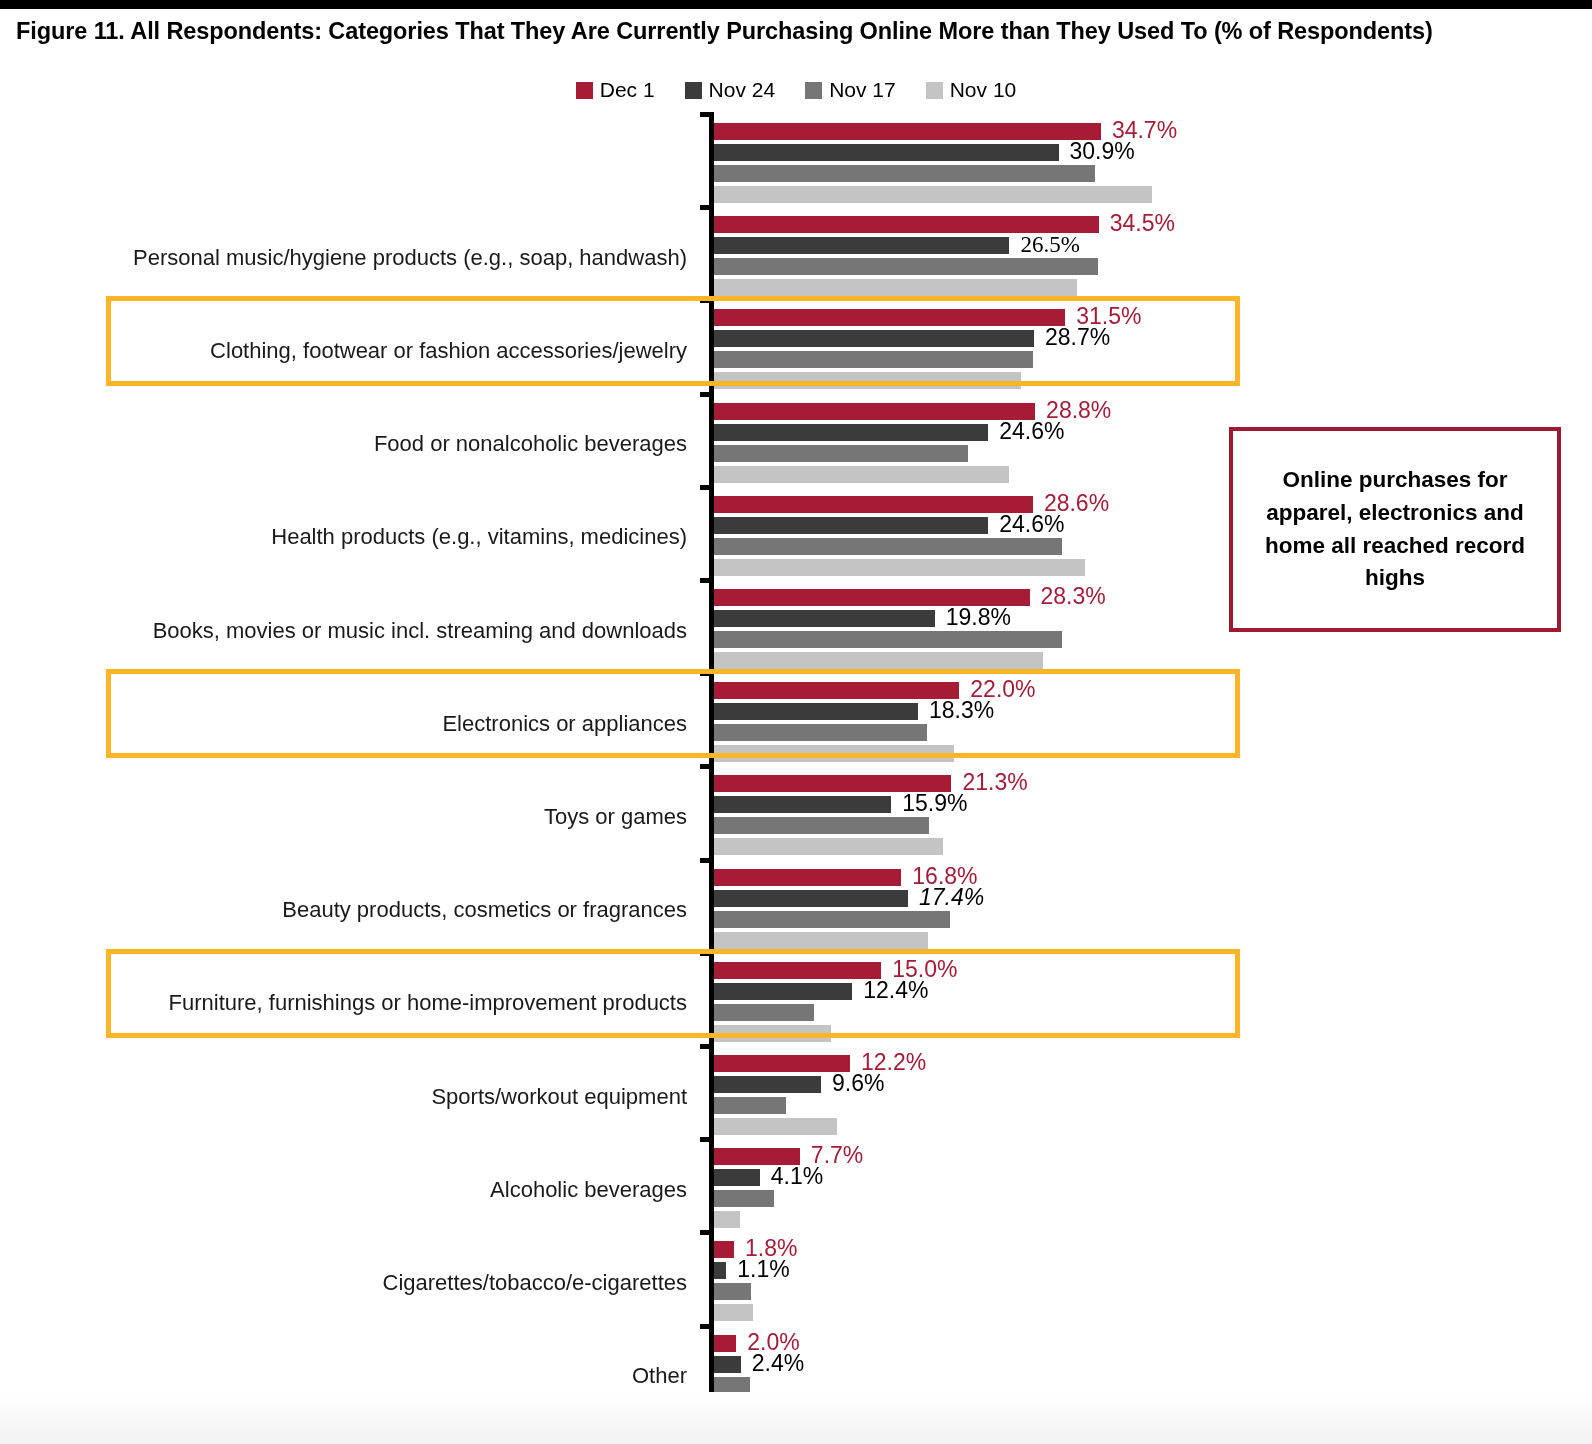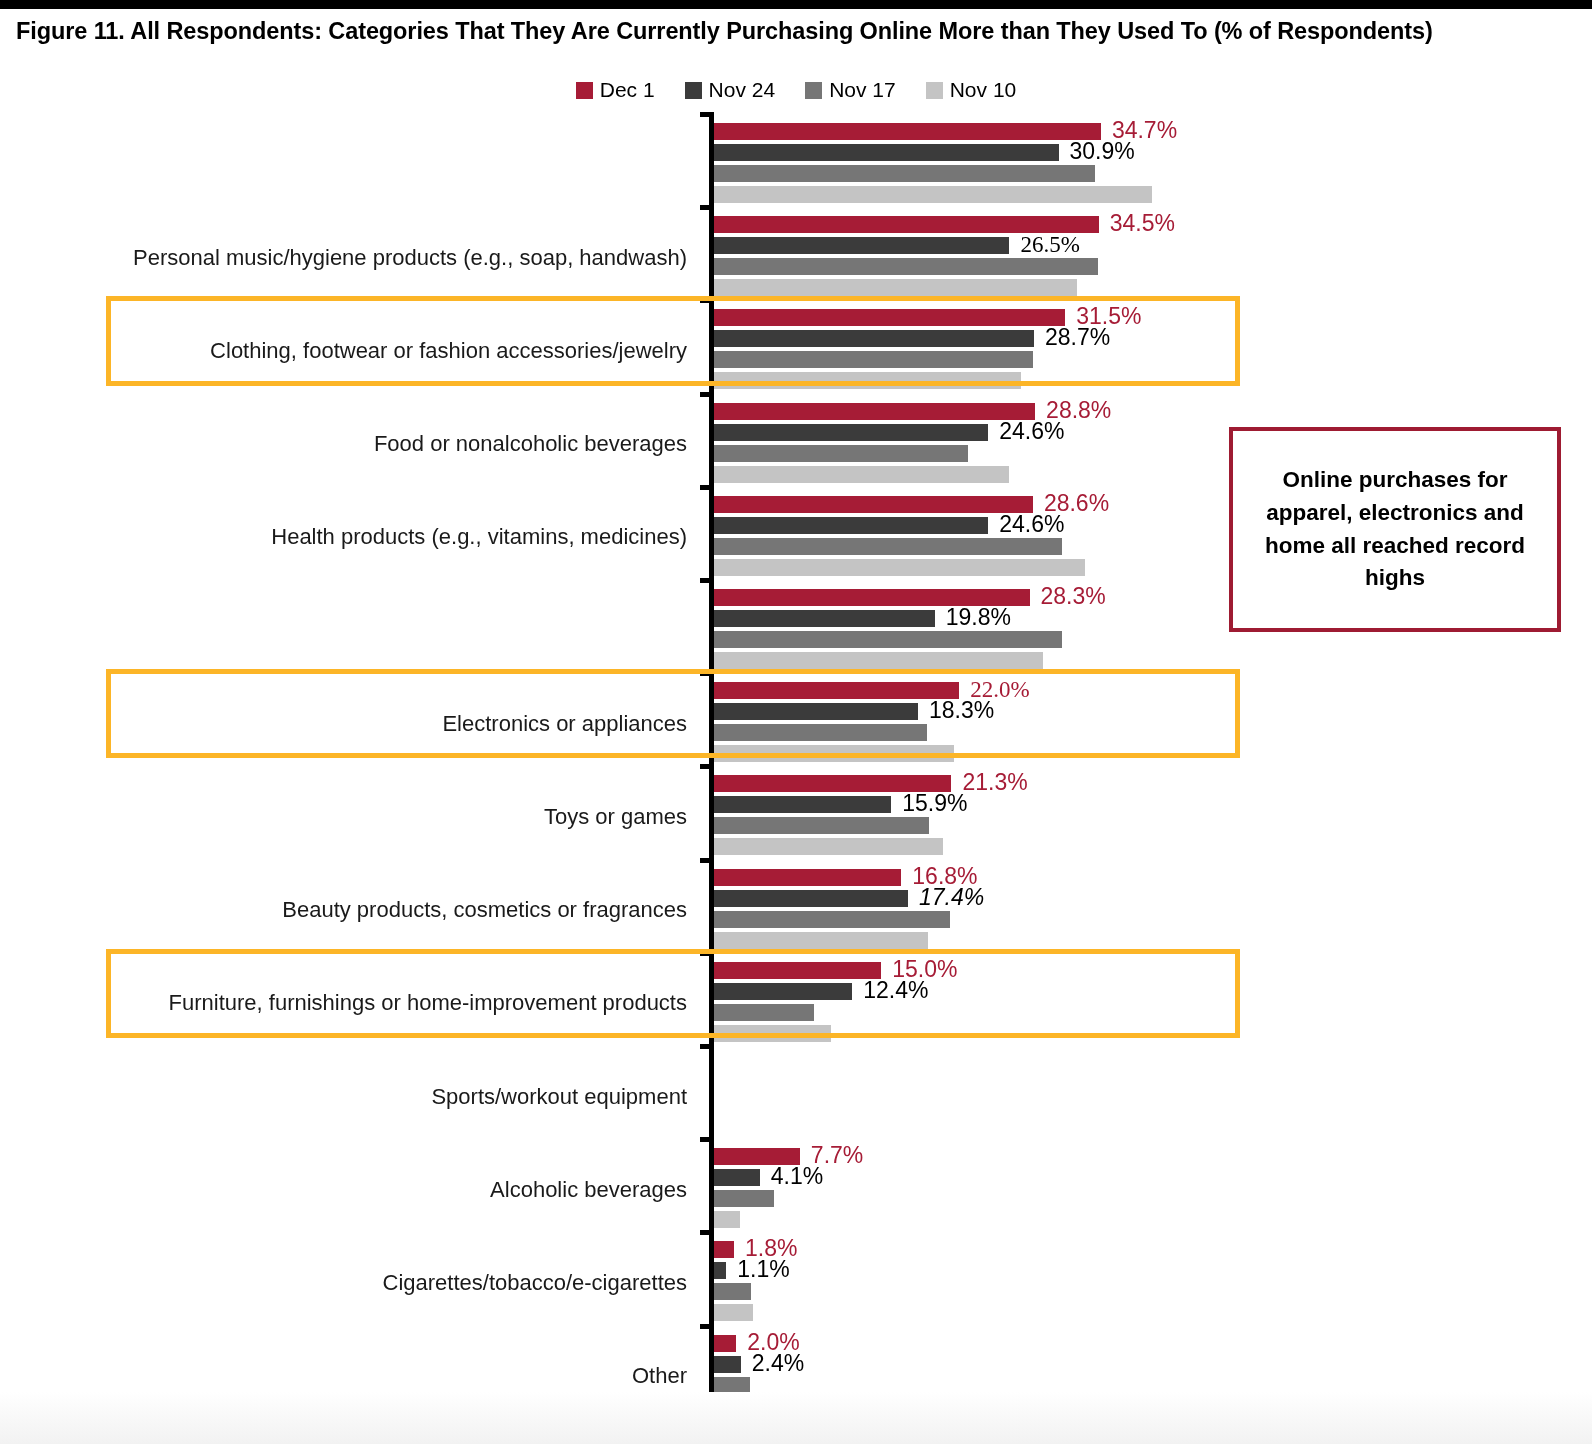--- a/index.html
+++ b/index.html
@@ -235,35 +235,36 @@
         <div class="bar s0" style="width: 318.89px;"></div>
         <div class="bar-label s0" style="left: 329.89px; text-align: center;">28.6%</div>
         <div class="bar s1" style="width: 274.29px;"></div>
         <div class="bar-label s1" style="left: 285.29px;">24.6%</div>
         <div class="bar s2" style="width: 347.88px;"></div>
         <div class="bar s3" style="width: 371.295px;"></div>
       </div>
     </div>
     <div class="tickmark" style="top: 466px;"></div>
     <div class="group" style="top: 472px;">
+      <div class="cat-label">Books, movies or music incl. streaming and downloads</div>
       <div class="bars">
         <div class="bar s0" style="width: 315.545px;"></div>
         <div class="bar-label s0" style="left: 326.545px;">28.3%</div>
         <div class="bar s1" style="width: 220.77px;"></div>
         <div class="bar-label s1" style="left: 231.77px;">19.8%</div>
         <div class="bar s2" style="width: 347.88px;"></div>
         <div class="bar s3" style="width: 328.925px;"></div>
       </div>
     </div>
     <div class="tickmark" style="top: 559.2px;"></div>
     <div class="group" style="top: 565.2px;">
       <div class="cat-label">Electronics or appliances</div>
       <div class="bars">
         <div class="bar s0" style="width: 245.3px;"></div>
-        <div class="bar-label s0" style="left: 256.3px; font-family: Liberation Serif, serif;">22.0%</div>
+        <div class="bar-label s0" style="left: 256.3px;">22.0%</div>
         <div class="bar s1" style="width: 204.045px;"></div>
         <div class="bar-label s1" style="left: 215.045px;">18.3%</div>
         <div class="bar s2" style="width: 212.965px;"></div>
         <div class="bar s3" style="width: 239.725px;"></div>
       </div>
     </div>
     <div class="tickmark" style="top: 652.4px;"></div>
     <div class="group" style="top: 658.4px;">
       <div class="cat-label">Toys or games</div>
       <div class="bars">
@@ -295,20 +296,28 @@
         <div class="bar-label s0" style="left: 178.25px;">15.0%</div>
         <div class="bar s1" style="width: 138.26px;"></div>
         <div class="bar-label s1" style="left: 149.26px;">12.4%</div>
         <div class="bar s2" style="width: 100.35px;"></div>
         <div class="bar s3" style="width: 117.075px;"></div>
       </div>
     </div>
     <div class="tickmark" style="top: 932px;"></div>
     <div class="group" style="top: 938px;">
       <div class="cat-label">Sports/workout equipment</div>
+      <div class="bars">
+        <div class="bar s0" style="width: 136.03px;"></div>
+        <div class="bar-label s0" style="left: 147.03px;">12.2%</div>
+        <div class="bar s1" style="width: 107.04px;"></div>
+        <div class="bar-label s1" style="left: 118.04px;">9.6%</div>
+        <div class="bar s2" style="width: 72.475px;"></div>
+        <div class="bar s3" style="width: 122.65px;"></div>
+      </div>
     </div>
     <div class="tickmark" style="top: 1025.2px;"></div>
     <div class="group" style="top: 1031.2px;">
       <div class="cat-label">Alcoholic beverages</div>
       <div class="bars">
         <div class="bar s0" style="width: 85.855px;"></div>
         <div class="bar-label s0" style="left: 96.855px;">7.7%</div>
         <div class="bar s1" style="width: 45.715px;"></div>
         <div class="bar-label s1" style="left: 56.715px;">4.1%</div>
         <div class="bar s2" style="width: 60.21px;"></div>

